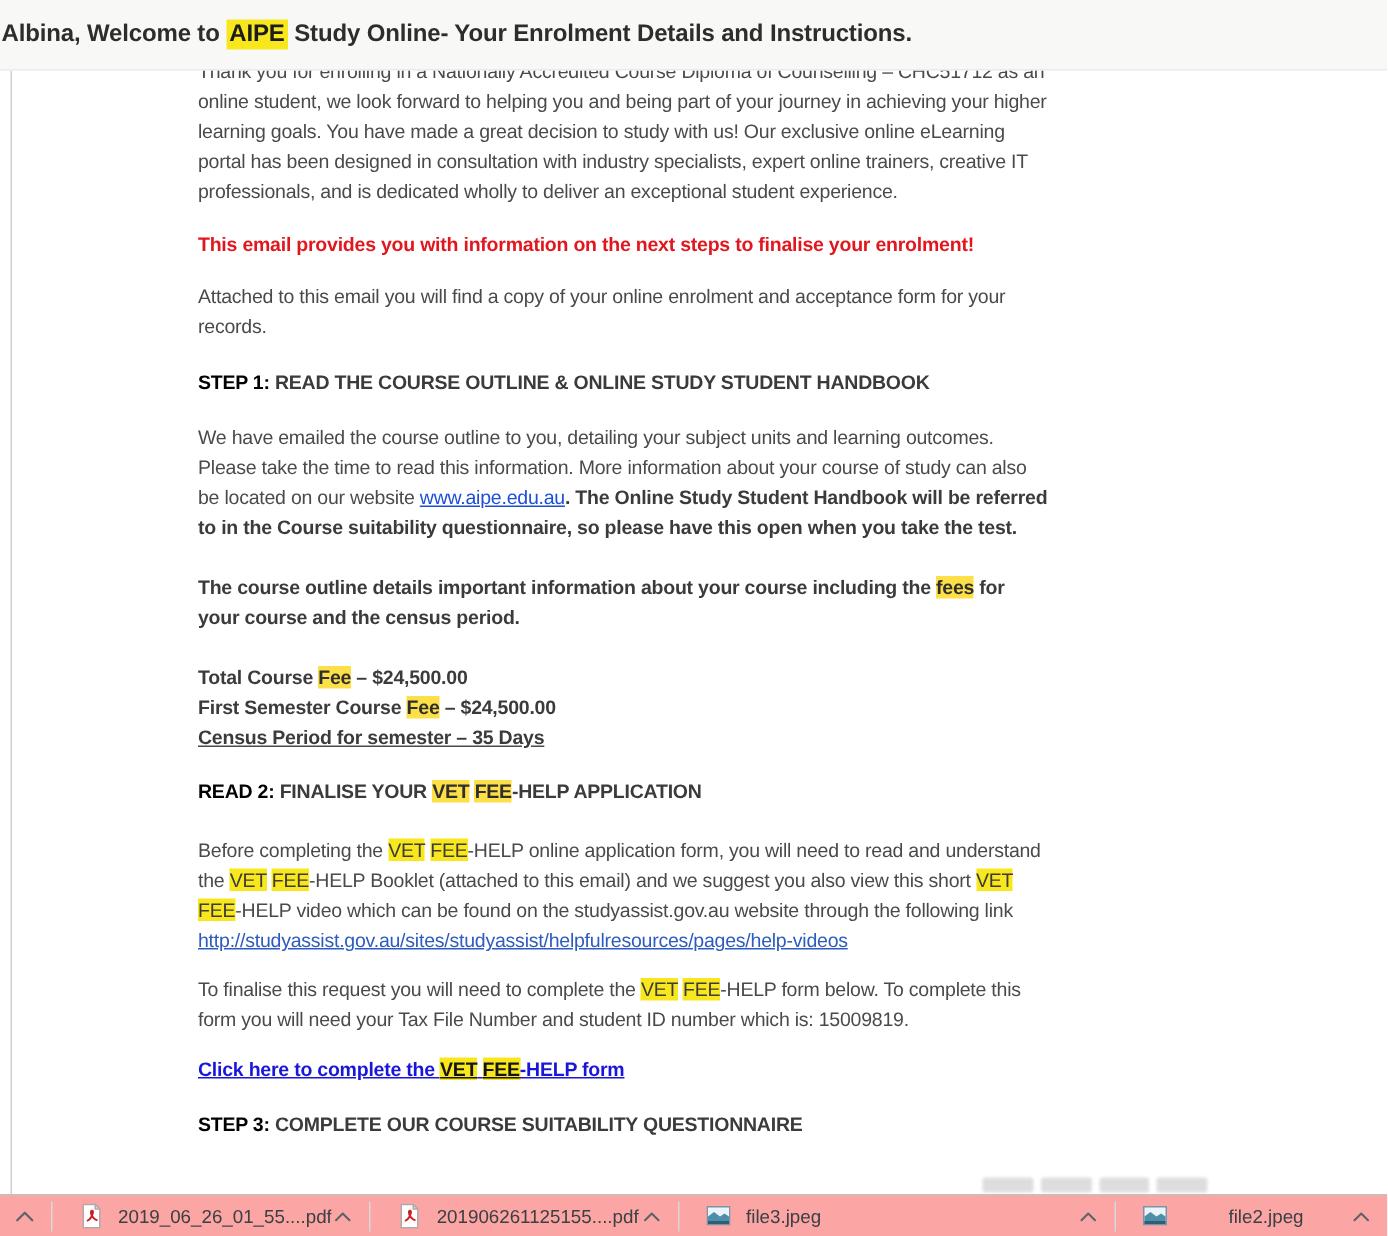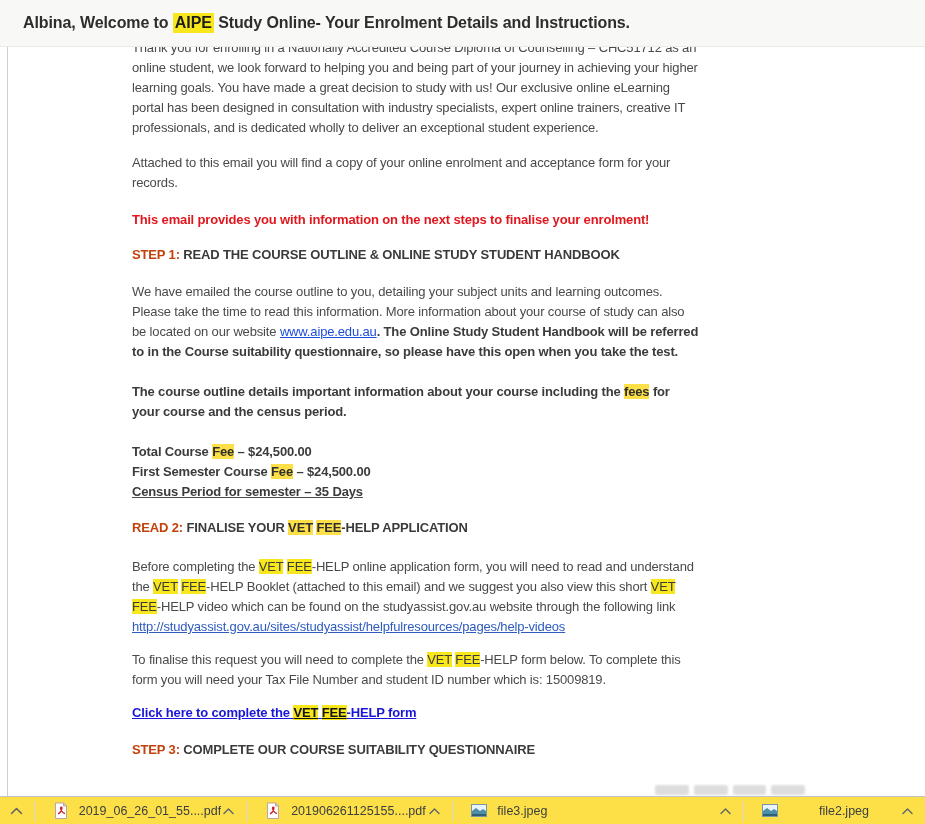--- a/index.html
+++ b/index.html
@@ -7,21 +7,21 @@
   .screen {
     position:relative; width:925px; height:824px; overflow:hidden;
     background:#ffffff;
     font-family:"Liberation Sans", sans-serif;
     color:#4a4a4a;
   }
   
   .title-bar {
     position:absolute; top:0; left:0; right:0; height:47px; z-index:5;
     background:#f8f8f6; border-bottom:1px solid #ebebe8;
-    display:flex; align-items:center; padding-left:23px;
+    display:flex; align-items:center; padding-left:1px;
     font-size:16px; font-weight:600; color:#2d2d2d; letter-spacing:-0.1px;
     white-space:pre;
   }
   .title-bar .hl { background:#f8e71c; padding:1px 2px; color:#1c1c1c; }
   
   .left-rule {
     position:absolute; left:7px; top:47px; bottom:28px; width:1px;
     background:#cfcfcf; z-index:1;
   }
   .email-body {
@@ -29,38 +29,38 @@
     font-size:13px; line-height:20px; letter-spacing:-0.15px;
   }
   .para { margin:0 0 15px 0; }
   .para.tight { margin-bottom:0; }
   .para.after-fees { margin-bottom:16px;text-decoration:underline; }
   .para.pre-step { margin-bottom:17px; }
   
   .seg-n  { color:#4a4a4a; }
   .seg-b  { font-weight:bold; color:#3b3b3b; }
   .seg-red{ font-weight:bold; color:#e2171e; }
-  .seg-step{ font-weight:bold; color:#c2410c; }
+  .seg-step{ font-weight:bold; color:#000000; }
   .seg-hl { background:#f8e71c; color:#3b3b3b; }
   .seg-bhl{ background:#fde047; font-weight:bold; color:#2e2e2e; }
   .seg-link1 { color:#1d4ed8; text-decoration:underline; cursor:pointer; }
   .seg-link2 { color:#2d5bbf; text-decoration:underline; cursor:pointer; }
   .seg-link3 { color:#1a16d9; font-weight:bold; text-decoration:underline; cursor:pointer; }
   .seg-link3hl { color:#141414; font-weight:bold; text-decoration:underline;
                  background:#f8e71c; cursor:pointer; }
   
   .watermark {
     position:absolute; left:655px; bottom:29px; width:150px; height:10px; z-index:3;
     display:flex; gap:5px; filter:blur(1px); opacity:.5;
   }
   .watermark i { flex:1; background:#bdbdbd; border-radius:2px; }
   
   .downloads-bar {
     position:absolute; left:0; right:0; bottom:0; height:28px; z-index:6;
-    background:#fde047; border-top:1px solid #c2c2c2;
+    background:#fca5a5; border-top:1px solid #c2c2c2;
     display:flex; align-items:center;
   }
   .bar-collapse {
     width:36px; height:100%; background:none; border:none; cursor:pointer;
     display:flex; align-items:center; justify-content:center;
   }
   .vdiv { width:1px; height:20px; background:#d8d8d8; }
   .dl-item { display:flex; align-items:center; height:100%; cursor:pointer; }
   .dl-item.w1 { width:222px; }
   .dl-item.w2 { width:219px; }
@@ -77,22 +77,22 @@
   }
 </style>
 </head>
 <body>
 
 <div class="screen">
 
   <div class="left-rule"></div>
   <div class="email-body">
     <p class="para"><span class="seg-n">Thank you for enrolling in a Nationally Accredited Course Diploma of Counselling – CHC51712 as an online student, we look forward to helping you and being part of your journey in achieving your higher learning goals. You have made a great decision to study with us! Our exclusive online eLearning portal has been designed in consultation with industry specialists, expert online trainers, creative IT professionals, and is dedicated wholly to deliver an exceptional student experience.</span></p>
+    <p class="para"><span class="seg-red">This email provides you with information on the next steps to finalise your enrolment!</span></p>
     <p class="para pre-step"><span class="seg-n">Attached to this email you will find a copy of your online enrolment and acceptance form for your records.</span></p>
-    <p class="para"><span class="seg-red">This email provides you with information on the next steps to finalise your enrolment!</span></p>
     <p class="para pre-step"><span class="seg-step">STEP 1:</span><span class="seg-b"> READ THE COURSE OUTLINE &amp; ONLINE STUDY STUDENT HANDBOOK</span></p>
     <p class="para" style="margin-bottom:20px"><span class="seg-n">We have emailed the course outline to you, detailing your subject units and learning outcomes. Please take the time to read this information. More information about your course of study can also be located on our website </span><span class="seg-link1">www.aipe.edu.au</span><span class="seg-b">. </span><span class="seg-b">The Online Study Student Handbook will be referred to in the Course suitability questionnaire, so please have this open when you take the test.</span></p>
     <p class="para" style="margin-bottom:20px"><span class="seg-b">The course outline details important information about your course including the </span><span class="seg-bhl">fees</span><span class="seg-b"> for your course and the census period.</span></p>
     <p class="para tight"><span class="seg-b">Total Course </span><span class="seg-bhl">Fee</span><span class="seg-b"> – $24,500.00</span></p>
     <p class="para tight"><span class="seg-b">First Semester Course </span><span class="seg-bhl">Fee</span><span class="seg-b"> – $24,500.00</span></p>
     <p class="para after-fees"><span class="seg-b">Census Period for semester –  35 Days</span></p>
     <p class="para" style="margin-bottom:19px"><span class="seg-step">READ 2:</span><span class="seg-b"> FINALISE YOUR </span><span class="seg-bhl">VET</span><span class="seg-b"> </span><span class="seg-bhl">FEE</span><span class="seg-b">-HELP APPLICATION</span></p>
     <p class="para" style="margin-bottom:13px"><span class="seg-n">Before completing the </span><span class="seg-hl">VET</span><span class="seg-n"> </span><span class="seg-hl">FEE</span><span class="seg-n">-HELP online application form, you will need to read and understand the </span><span class="seg-hl">VET</span><span class="seg-n"> </span><span class="seg-hl">FEE</span><span class="seg-n">-HELP Booklet (attached to this email) and we suggest you also view this short </span><span class="seg-hl">VET</span><span class="seg-n"> </span><span class="seg-hl">FEE</span><span class="seg-n">-HELP video which can be found on the studyassist.gov.au website through the following link </span><span class="seg-link2">http://studyassist.gov.au/sites/studyassist/helpfulresources/pages/help-videos</span></p>
     <p class="para" style="margin-bottom:13px"><span class="seg-n">To finalise this request you will need to complete the </span><span class="seg-hl">VET</span><span class="seg-n"> </span><span class="seg-hl">FEE</span><span class="seg-n">-HELP form below. To complete this form you will need your Tax File Number and student ID number which is: 15009819.</span></p>
     <p class="para pre-step"><span class="seg-link3">Click here to complete the </span><span class="seg-link3hl">VET</span><span class="seg-link3"> </span><span class="seg-link3hl">FEE</span><span class="seg-link3">-HELP form</span></p>

